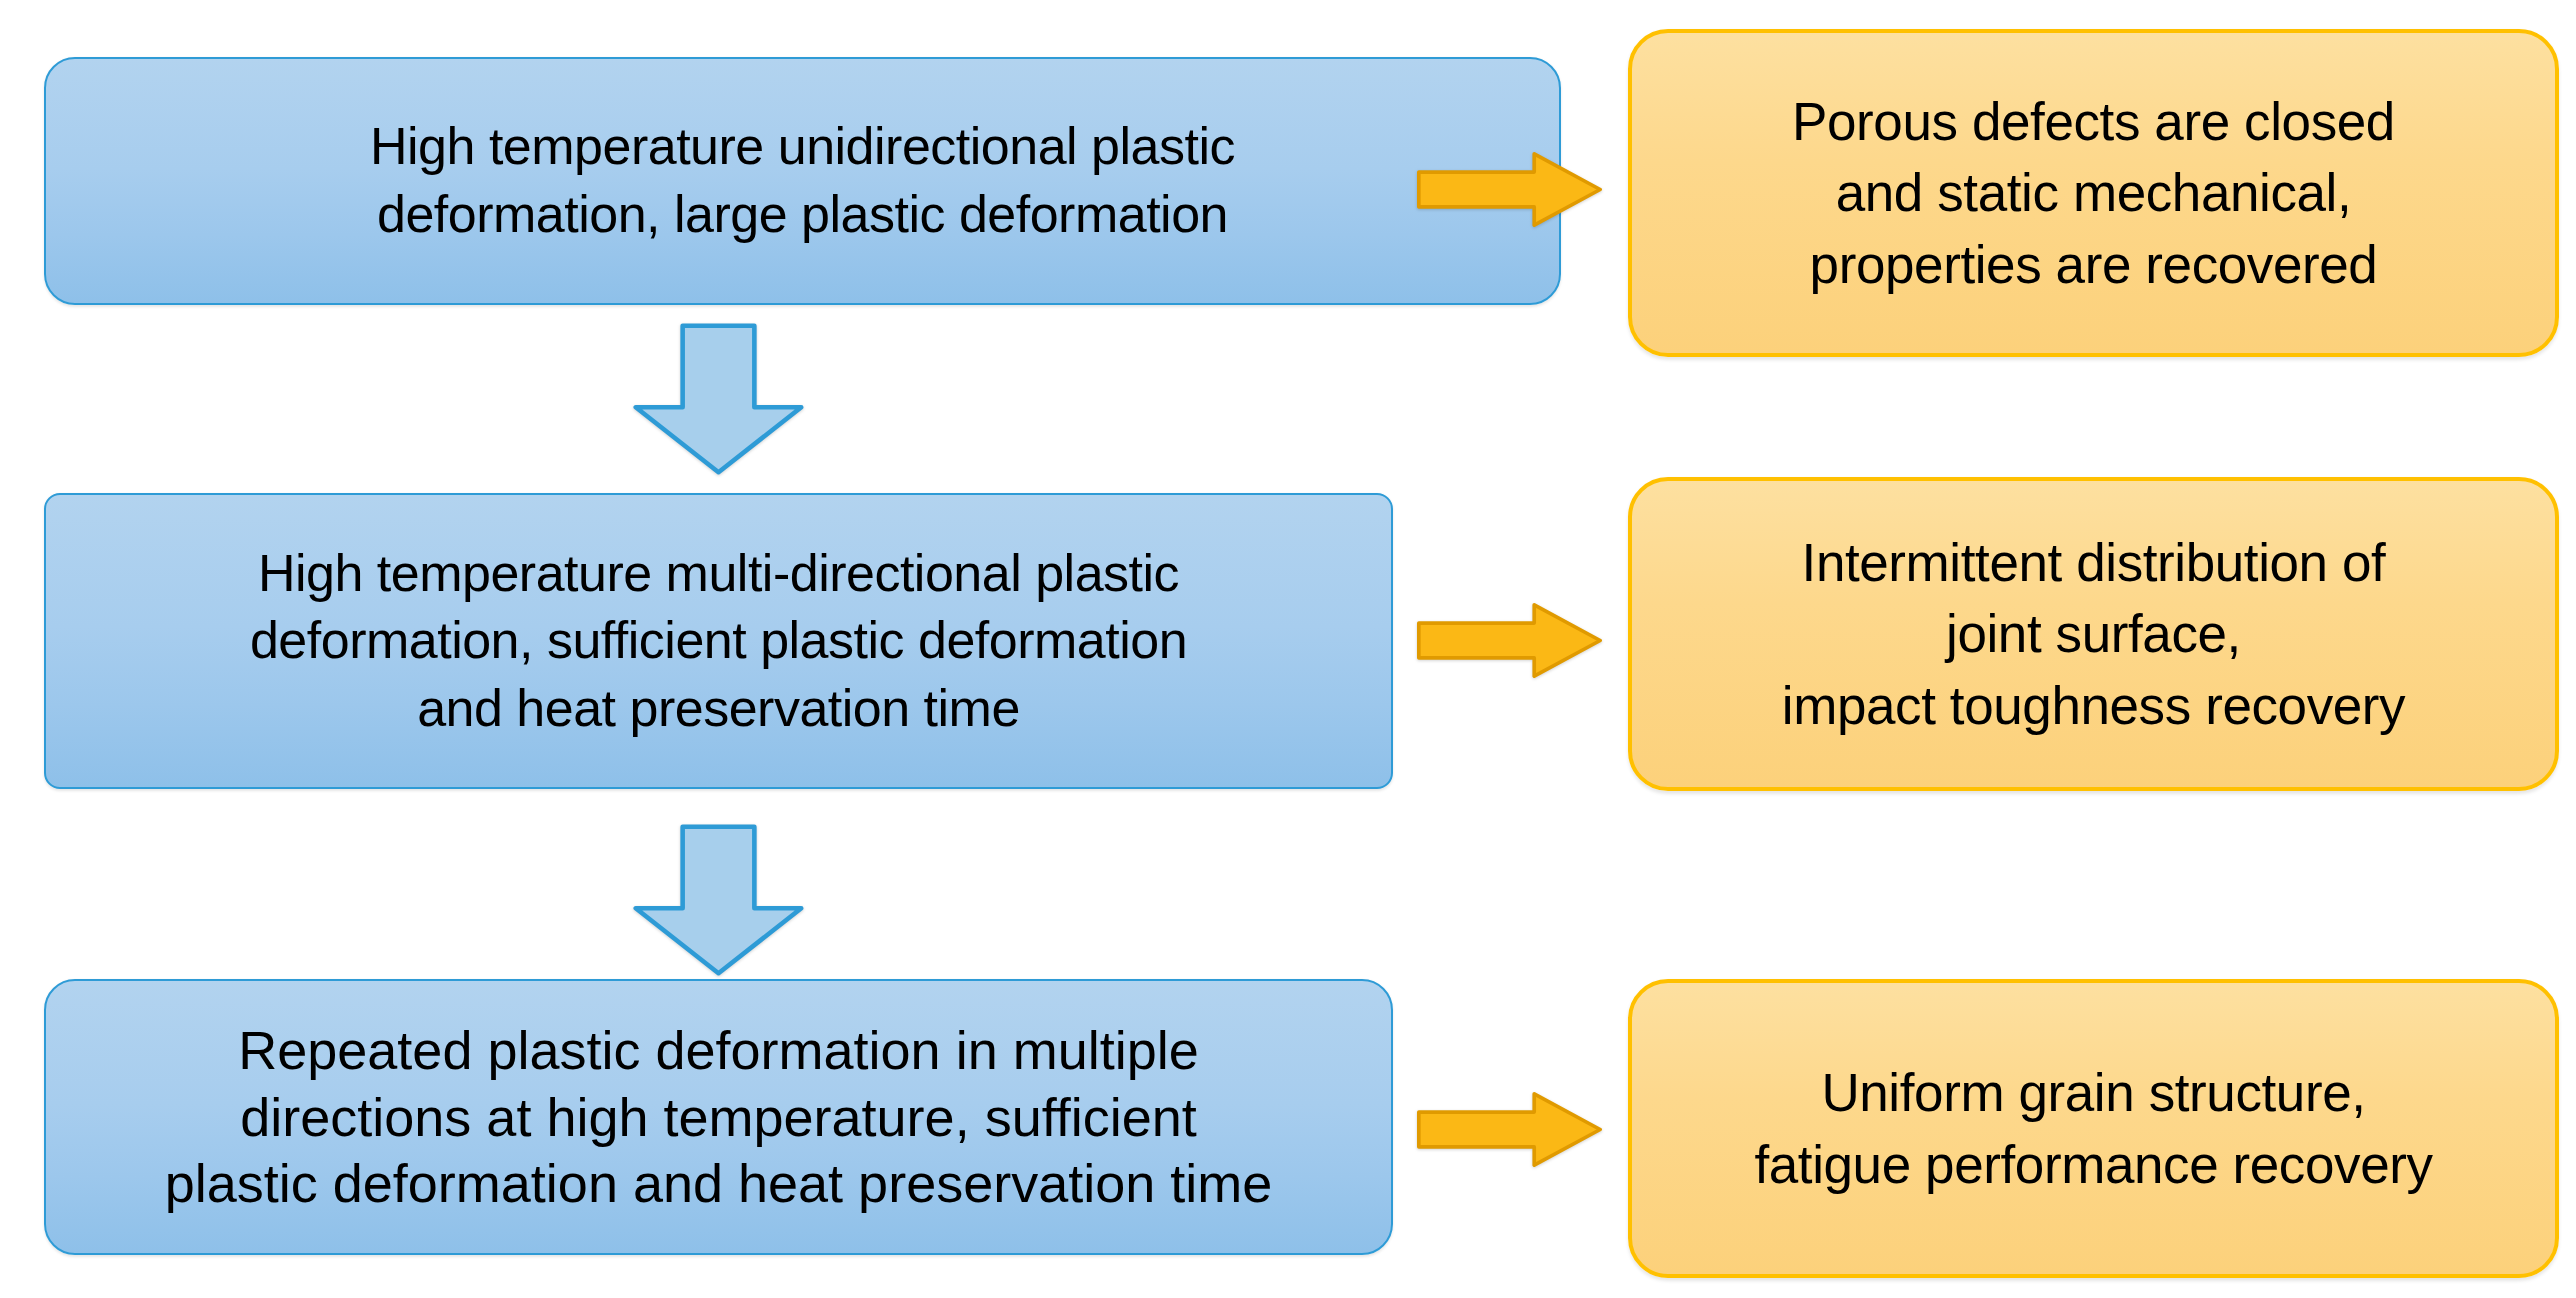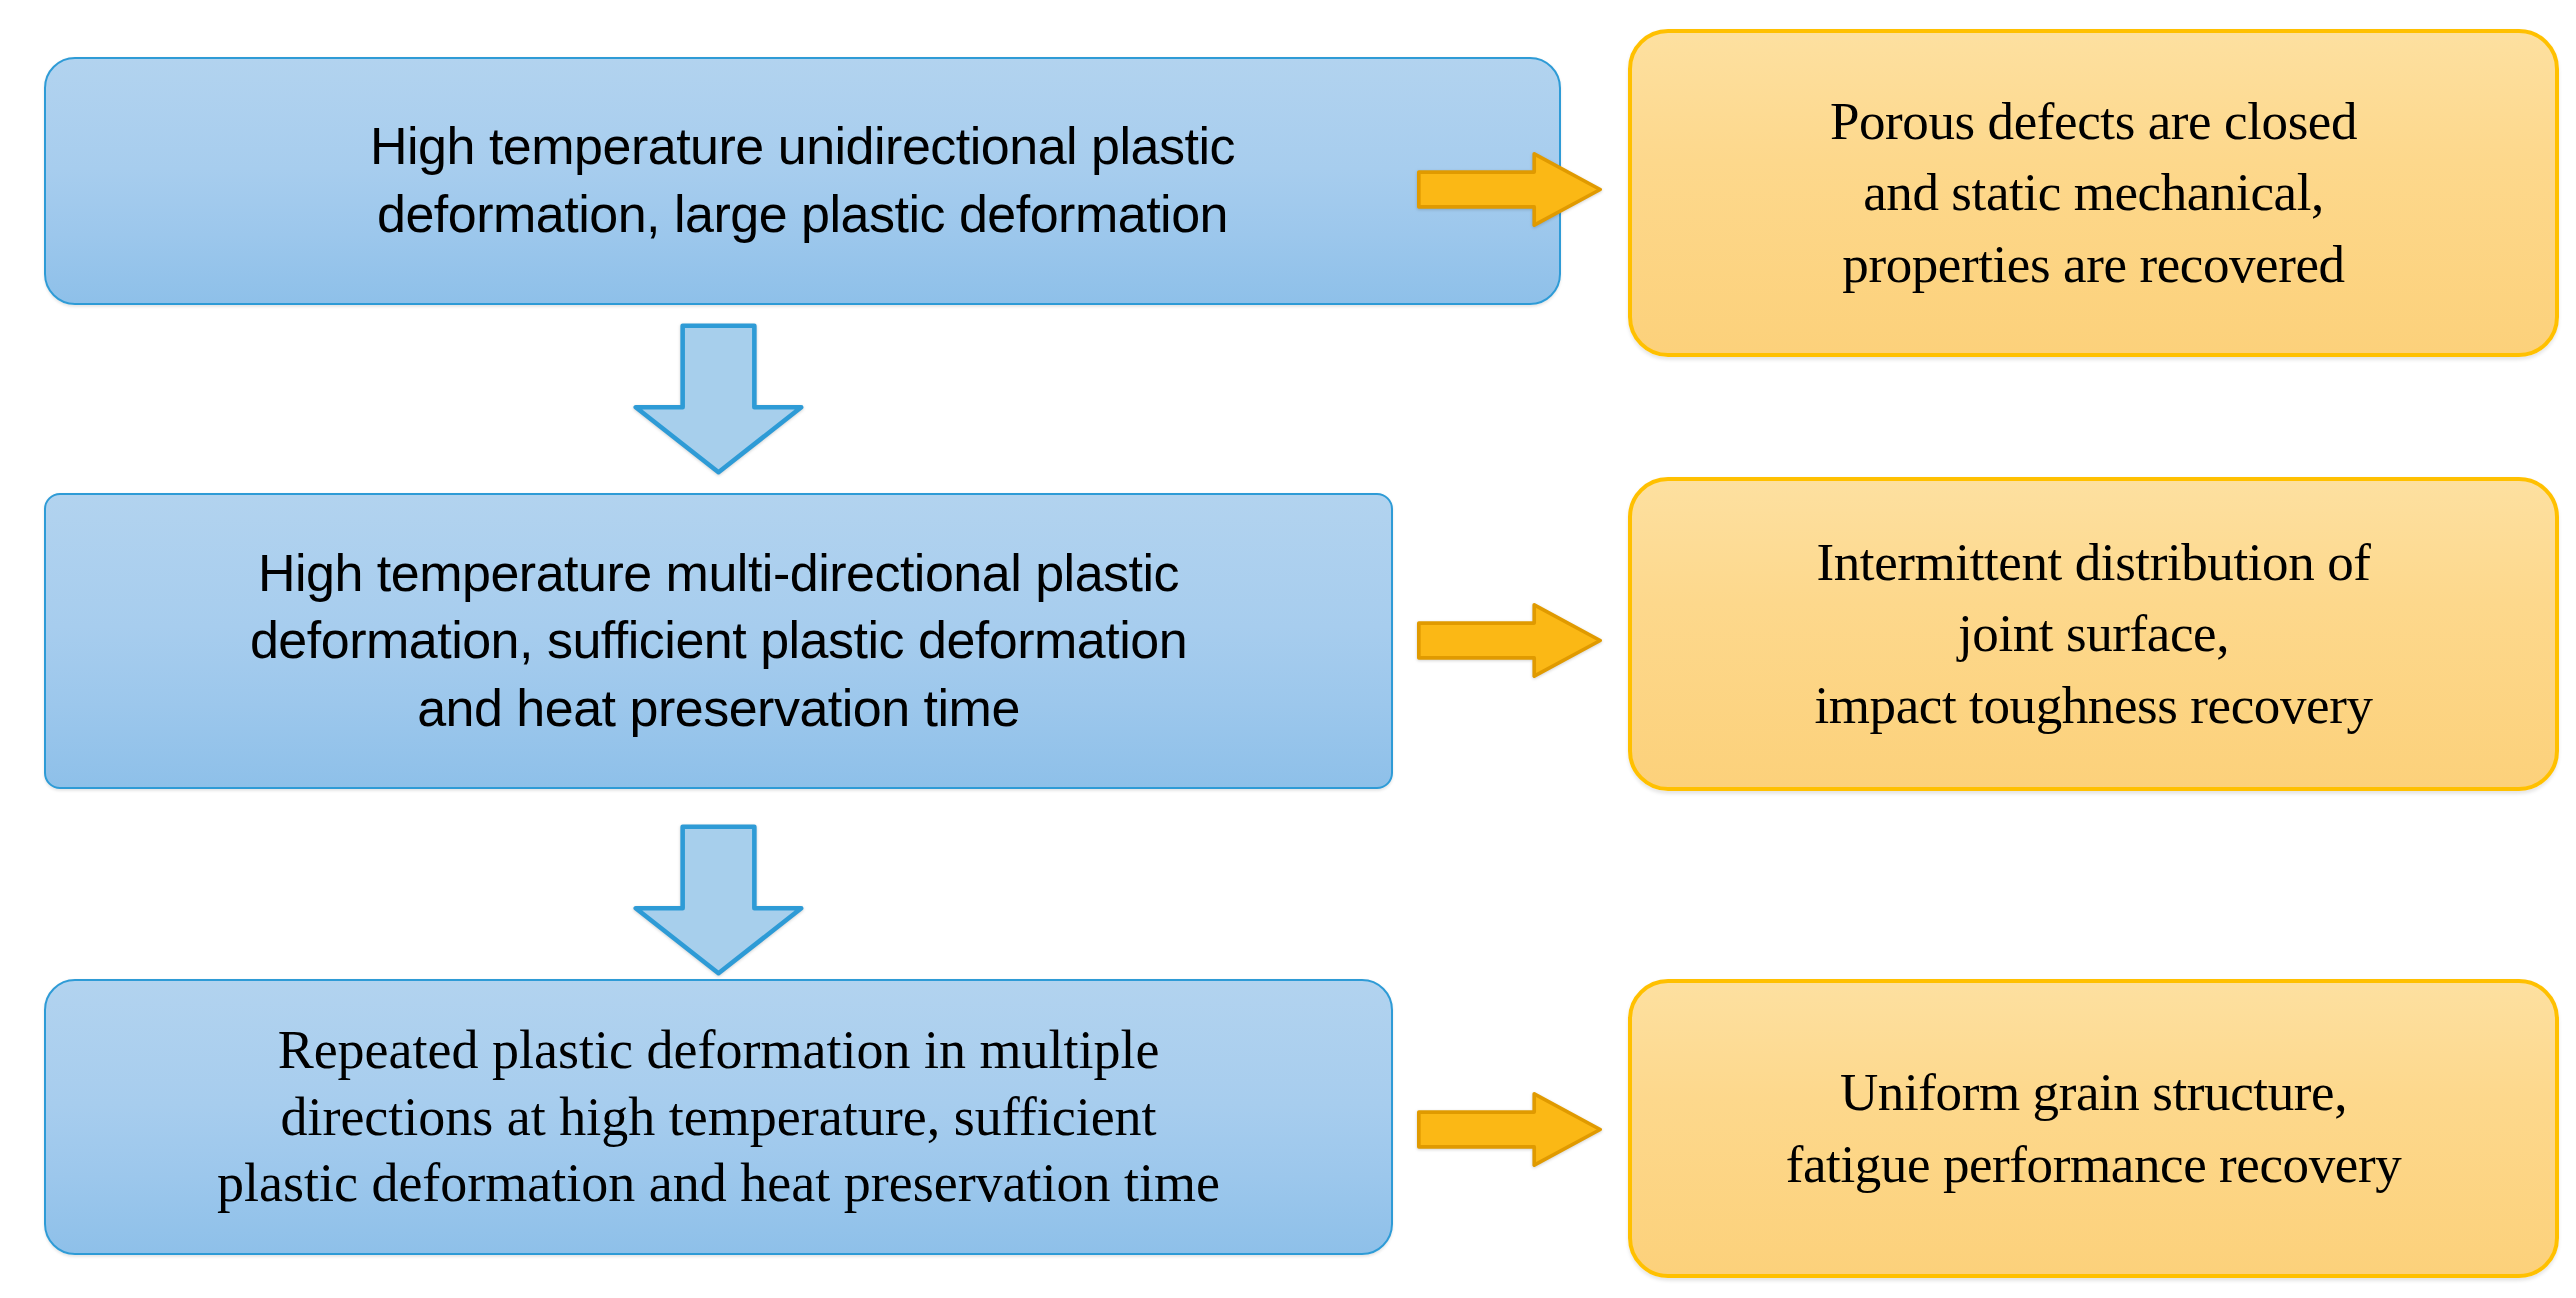--- a/index.html
+++ b/index.html
@@ -47,35 +47,35 @@
   }
   .node.blue .label {
     font-family: "Liberation Sans Narrow", "Liberation Sans", sans-serif;
     font-size: 52px;
     line-height: 1.30;
     font-weight: 400;
     letter-spacing: -0.5px;
   }
   
   .node.blue.serif .label {
-    font-family: Liberation Serif, serif;
+    font-family: Liberation Sans, sans-serif;
     font-size: 54px;
     line-height: 1.23;
     letter-spacing: 0px;
   }
 
   
   .node.yellow {
     background: linear-gradient(to bottom, #fde0a0 0%, #fdd88c 40%, #fcd17b 100%);
     border: 4.6px solid #ffc000;
     border-radius: 40px;
     box-shadow: 0 2.8px 3.7px rgba(0,0,0,0.10);
   }
   .node.yellow .label {
-    font-family: Liberation Serif, serif;
+    font-family: Liberation Sans, sans-serif;
     font-size: 53px;
     line-height: 1.34;
     font-weight: 400;
     letter-spacing: -0.4px;
   }
 
   
   .arrow {
     position: absolute;
   }

